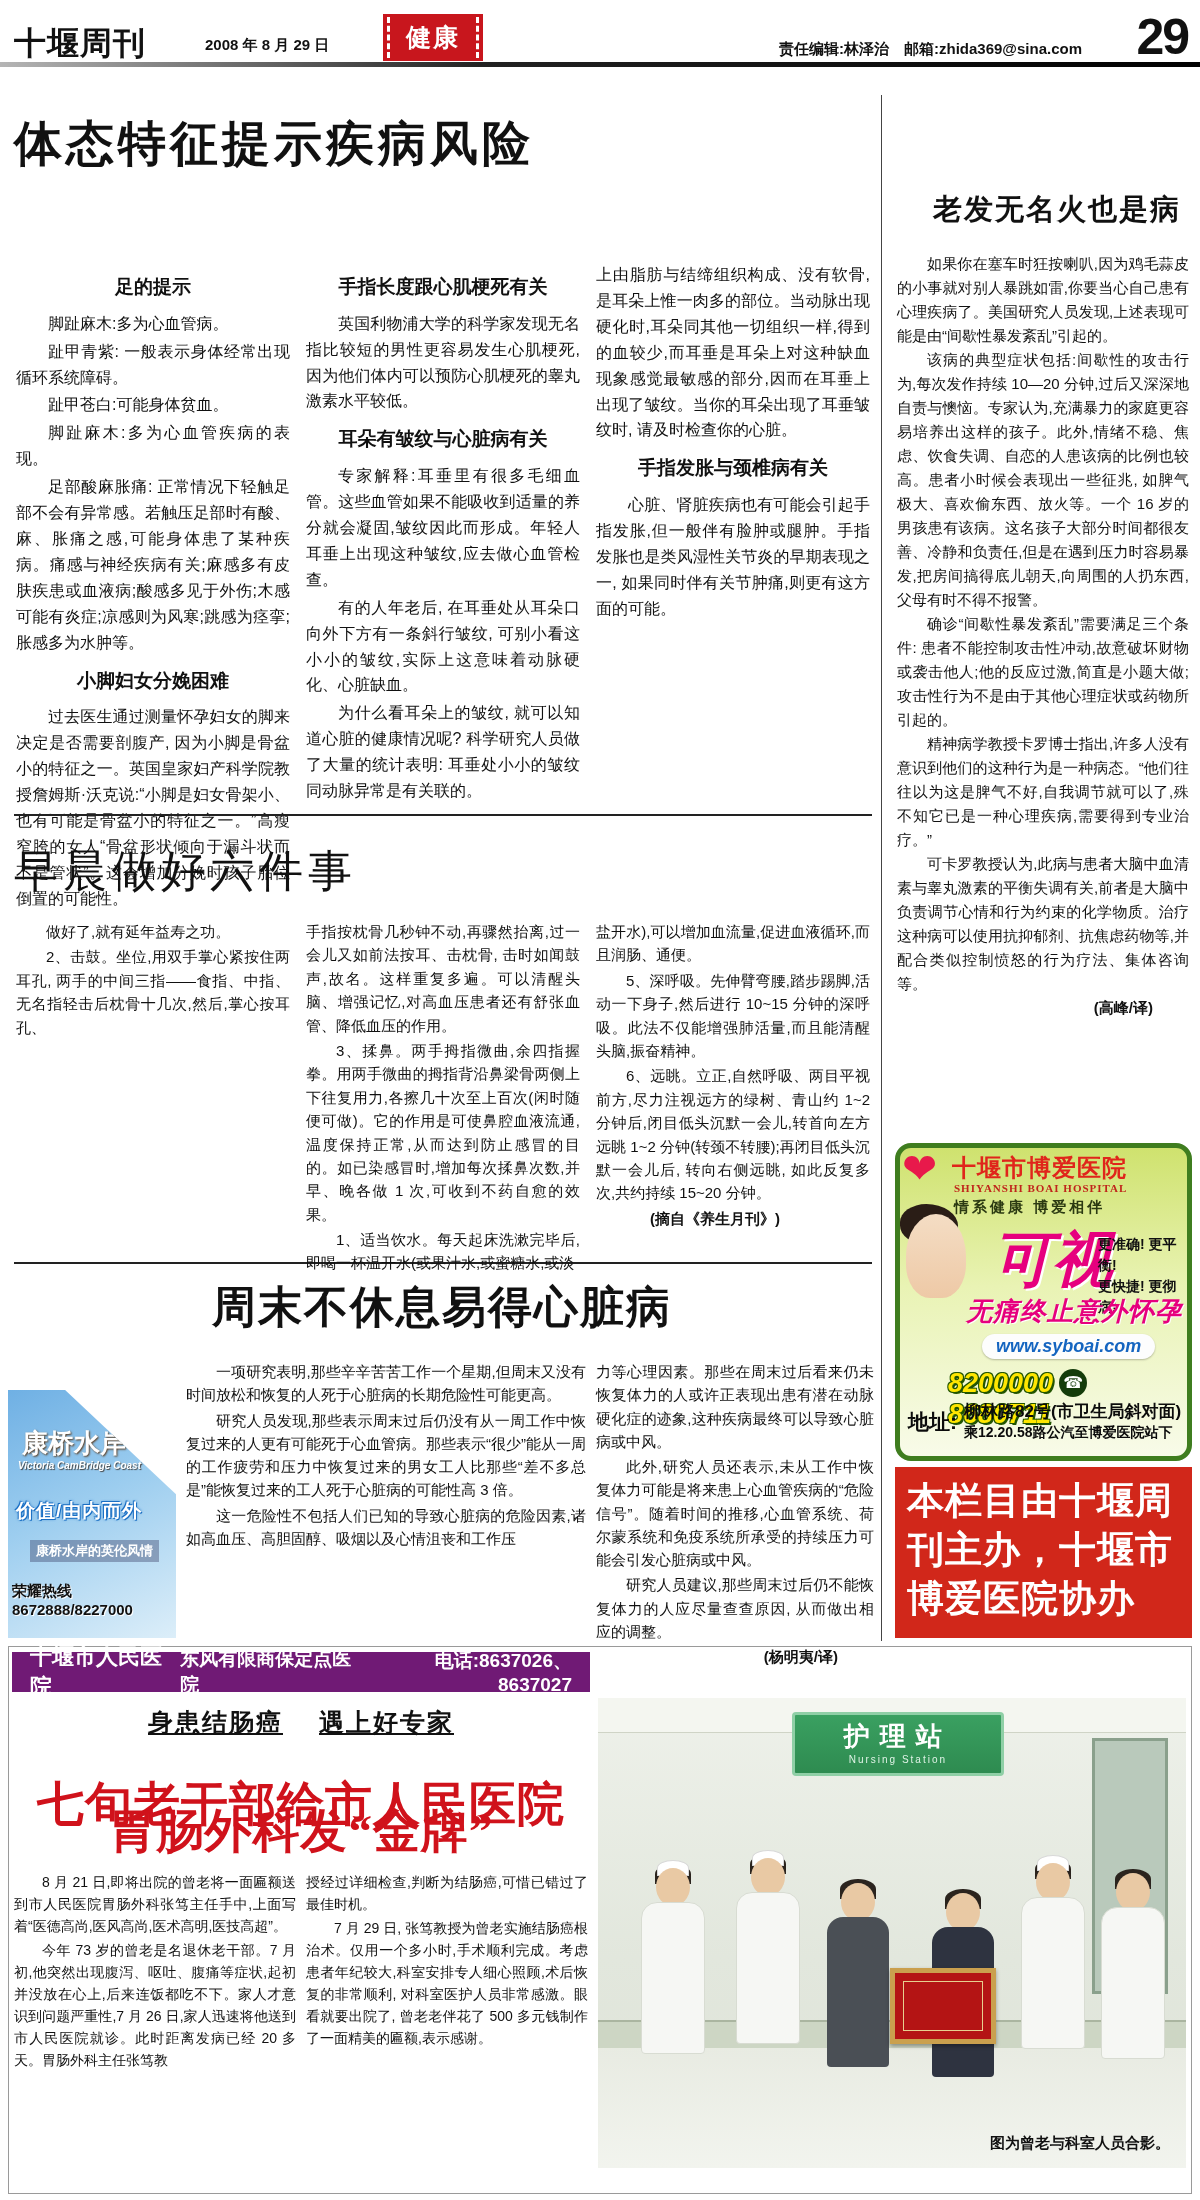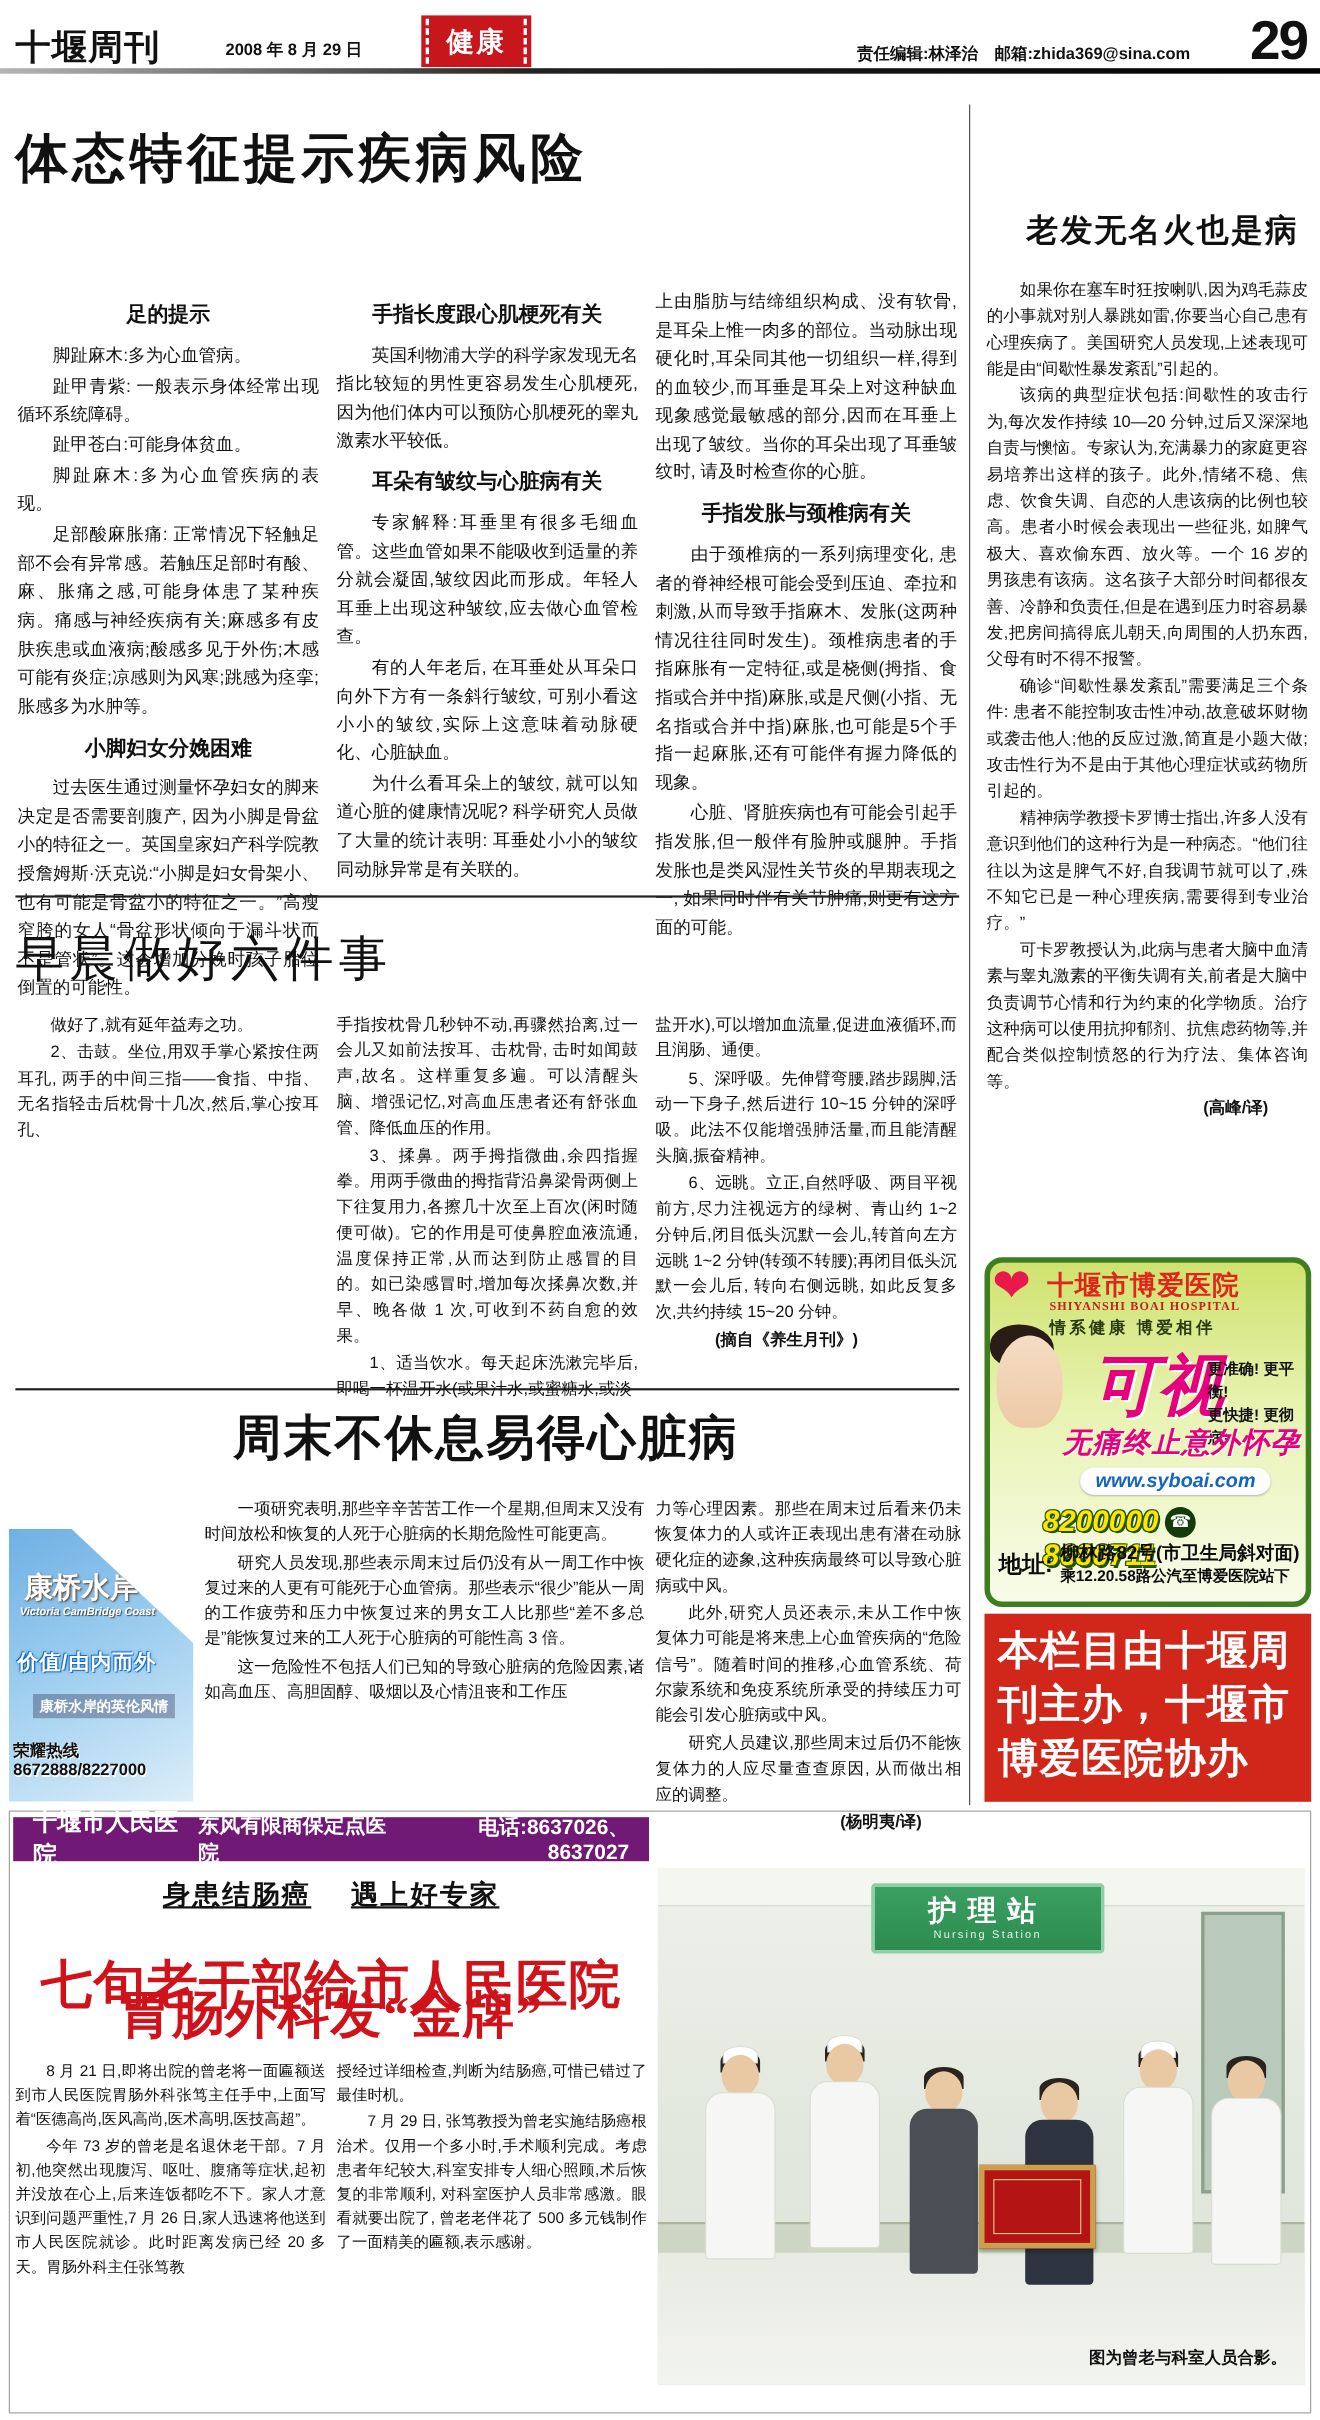--- a/index.html
+++ b/index.html
@@ -136,21 +136,20 @@
     <p class="p-ind">英国利物浦大学的科学家发现无名指比较短的男性更容易发生心肌梗死, 因为他们体内可以预防心肌梗死的睾丸激素水平较低。</p>
     <div class="sub-h">耳朵有皱纹与心脏病有关</div>
     <p class="p-ind">专家解释:耳垂里有很多毛细血管。这些血管如果不能吸收到适量的养分就会凝固,皱纹因此而形成。年轻人耳垂上出现这种皱纹,应去做心血管检查。</p>
     <p class="p-ind">有的人年老后, 在耳垂处从耳朵口向外下方有一条斜行皱纹, 可别小看这小小的皱纹,实际上这意味着动脉硬化、心脏缺血。</p>
     <p class="p-ind">为什么看耳朵上的皱纹, 就可以知道心脏的健康情况呢? 科学研究人员做了大量的统计表明: 耳垂处小小的皱纹同动脉异常是有关联的。</p>
   </div>
 
   <div class="col main-col mc3">
     <p>上由脂肪与结缔组织构成、没有软骨,是耳朵上惟一肉多的部位。当动脉出现硬化时,耳朵同其他一切组织一样,得到的血较少,而耳垂是耳朵上对这种缺血现象感觉最敏感的部分,因而在耳垂上出现了皱纹。当你的耳朵出现了耳垂皱纹时, 请及时检查你的心脏。</p>
     <div class="sub-h">手指发胀与颈椎病有关</div>
-    <p class="p-ind">由于颈椎病的一系列病理变化, 患者的脊神经根可能会受到压迫、牵拉和刺激,从而导致手指麻木、发胀(这两种情况往往同时发生)。颈椎病患者的手指麻胀有一定特征,或是桡侧(拇指、食指或合并中指)麻胀,或是尺侧(小指、无名指或合并中指)麻胀,也可能是5个手指一起麻胀,还有可能伴有握力降低的现象。</p>
     <p class="p-ind">心脏、肾脏疾病也有可能会引起手指发胀,但一般伴有脸肿或腿肿。手指发胀也是类风湿性关节炎的早期表现之一, 如果同时伴有关节肿痛,则更有这方面的可能。</p>
   </div>
 
   <div class="abs v-rule"></div>
   <div class="abs h-rule1"></div>
   <div class="abs h-rule2"></div>
 
   <div class="abs side-title">老发无名火也是病</div>
   <div class="abs side-col">
     <p class="p-ind">如果你在塞车时狂按喇叭,因为鸡毛蒜皮的小事就对别人暴跳如雷,你要当心自己患有心理疾病了。美国研究人员发现,上述表现可能是由“间歇性暴发紊乱”引起的。</p>

